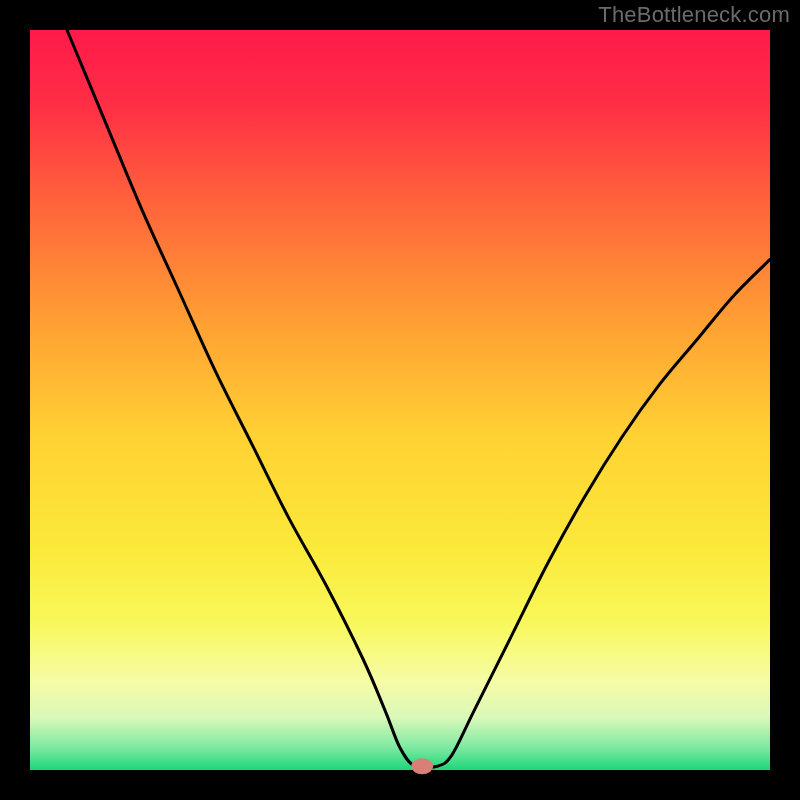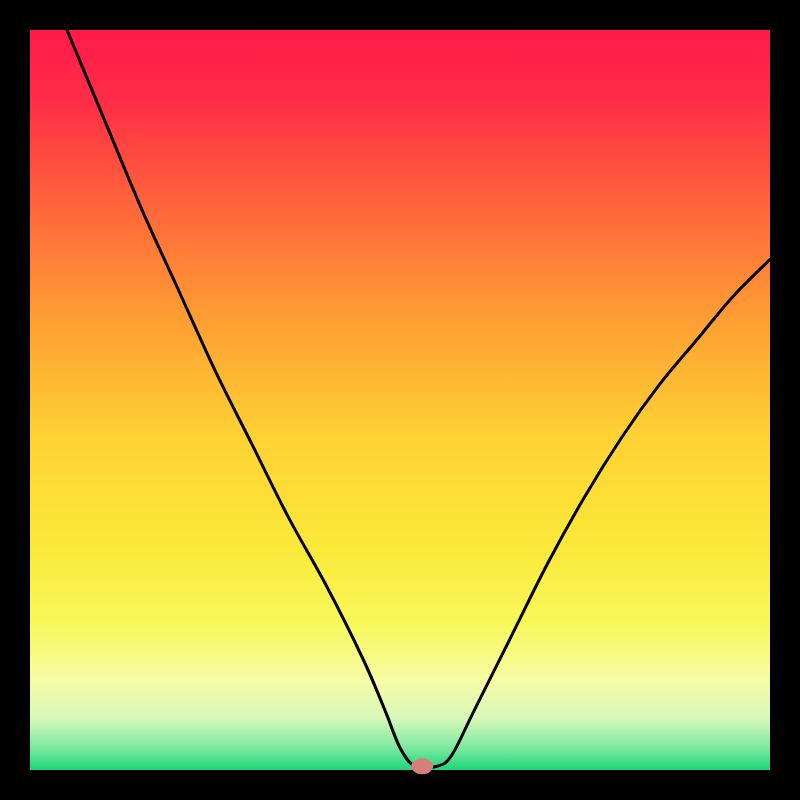--- a/index.html
+++ b/index.html
@@ -28,20 +28,21 @@
     z-index: 10;
   }
   svg {
     display: block;
   }
 </style>
 </head>
 <body>
 
 <div class="outer">
+  <div class="watermark">TheBottleneck.com</div>
   <svg id="chart-svg" width="800" height="800" viewBox="0 0 800 800">
     <defs>
       <linearGradient id="bg-grad" x1="0" y1="0" x2="0" y2="1">
           <stop offset="0%" stop-color="#ff1a4a"></stop>
           <stop offset="10%" stop-color="#ff2e45"></stop>
           <stop offset="25%" stop-color="#ff6a3a"></stop>
           <stop offset="40%" stop-color="#ffa133"></stop>
           <stop offset="55.00000000000001%" stop-color="#ffd233"></stop>
           <stop offset="70%" stop-color="#fbe93a"></stop>
           <stop offset="80%" stop-color="#f8f85a"></stop>

